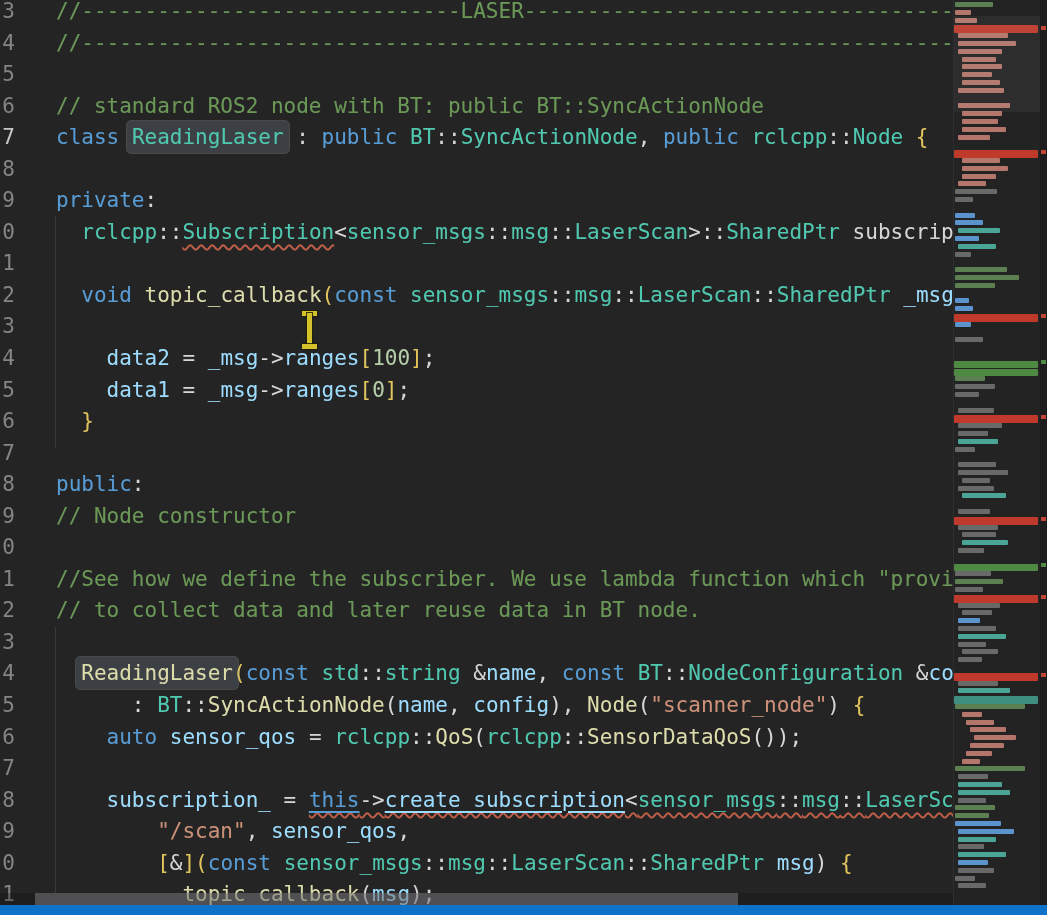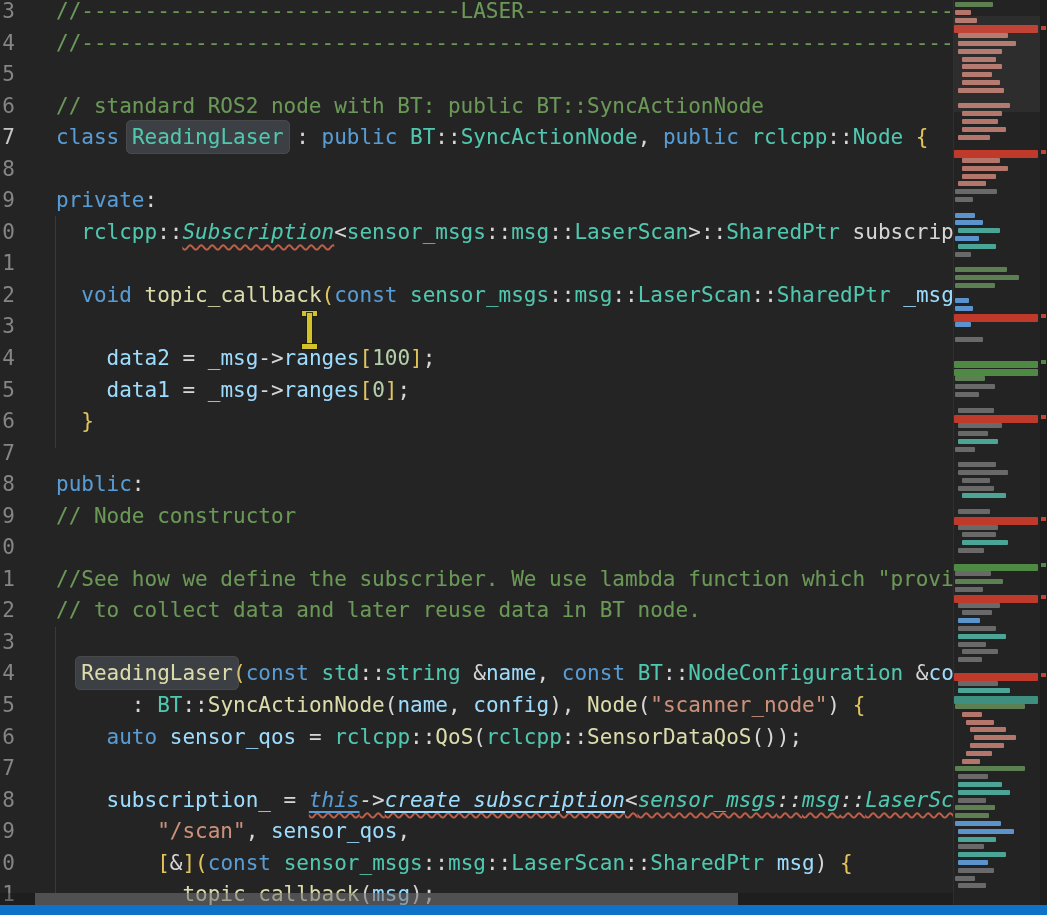--- a/index.html
+++ b/index.html
@@ -24,21 +24,21 @@
   .tk-s{color:#ce9178}
   .tk-n{color:#b5cea8}
   .tk-p{color:#d6d6d6}
   .tk-c{color:#6a9955}
   .tk-g{color:#e2c55a}
   
   .hl{background:rgba(112,120,130,.32); outline:1px solid rgba(165,170,175,.28);
       border-radius:4px; padding:4px 5px; margin:0 -5px;}
   
   .wavy{text-decoration-line:underline; text-decoration-style:wavy;
-        text-decoration-color:#c25d45; text-decoration-thickness:2px; text-underline-offset:5px;font-style:italic;}
+        text-decoration-color:#c25d45; text-decoration-thickness:2px; text-underline-offset:5px;}
   .u{text-decoration-line:underline; text-decoration-style:solid;
      text-decoration-thickness:1.5px; text-underline-offset:4px;}
   
   .guide{position:absolute; width:1px; background:rgba(255,255,255,.10); z-index:1;}
   
   .hscroll{position:absolute; left:0; bottom:10px; width:953px; height:12px;
            background:rgba(10,10,10,.25); z-index:5;}
   .hthumb{position:absolute; top:0; height:12px; background:rgba(150,150,155,.42);}
   
   .ibeam{position:absolute; z-index:6; width:15px; height:38px;}

